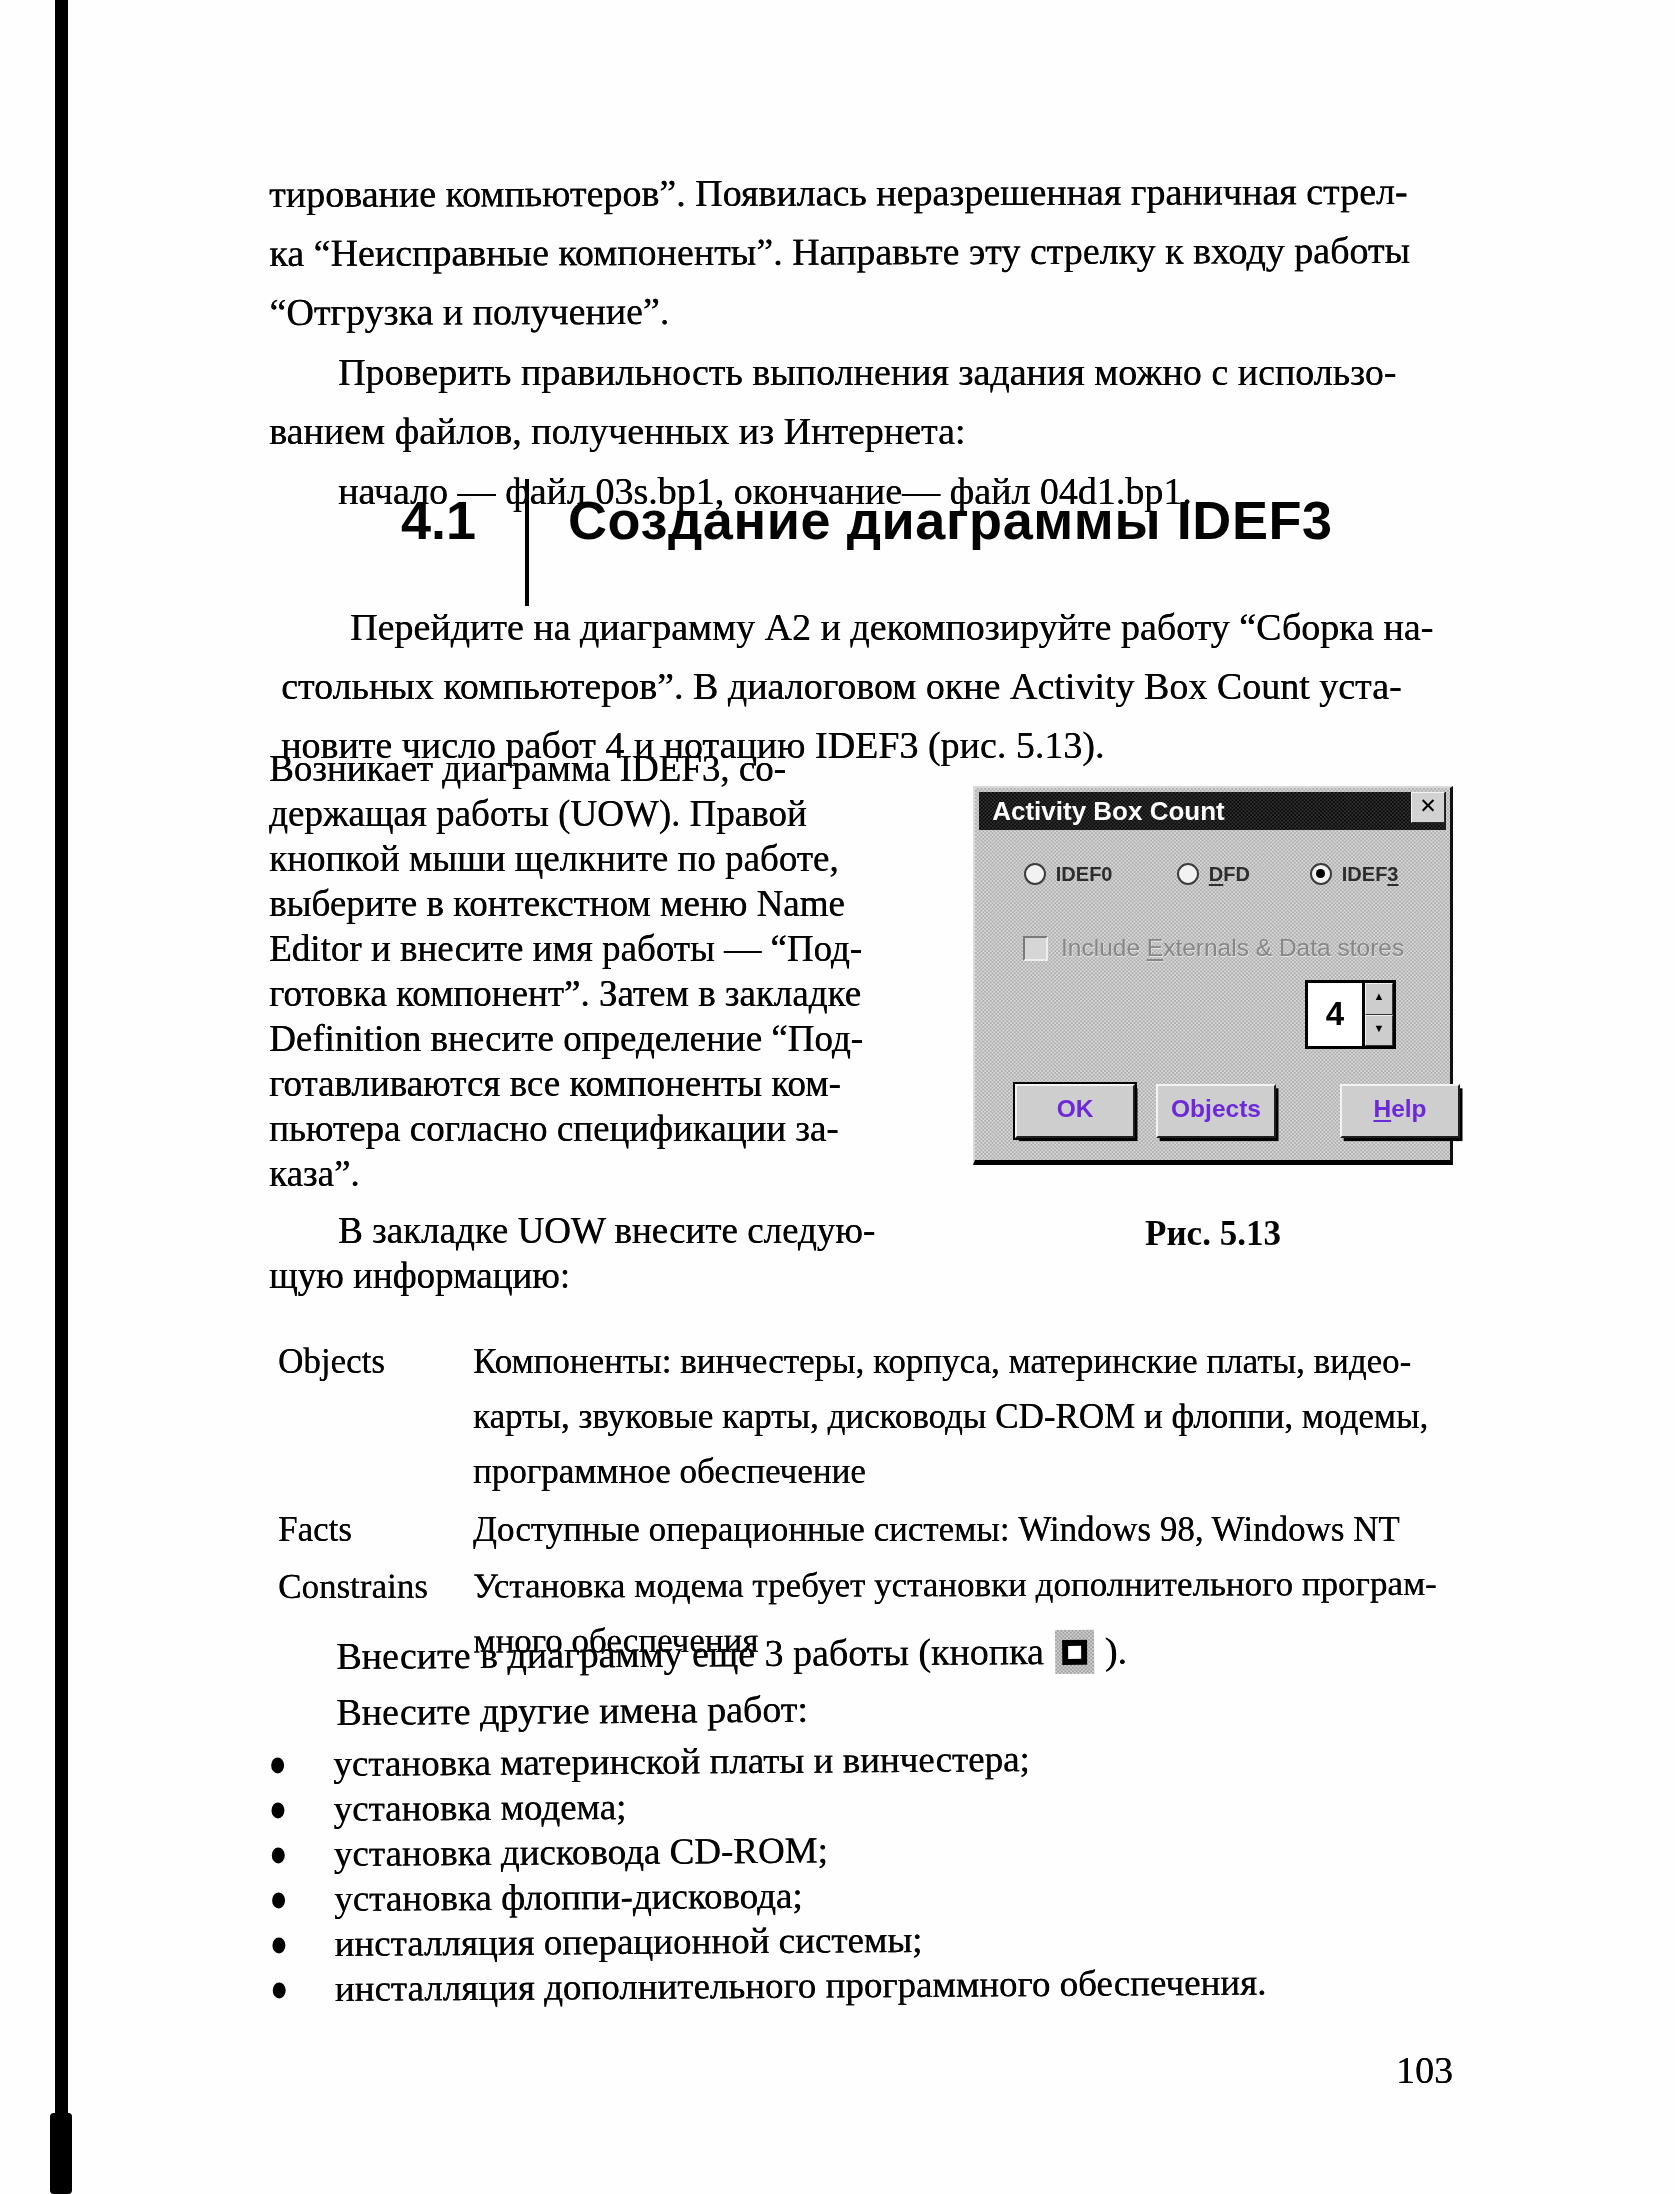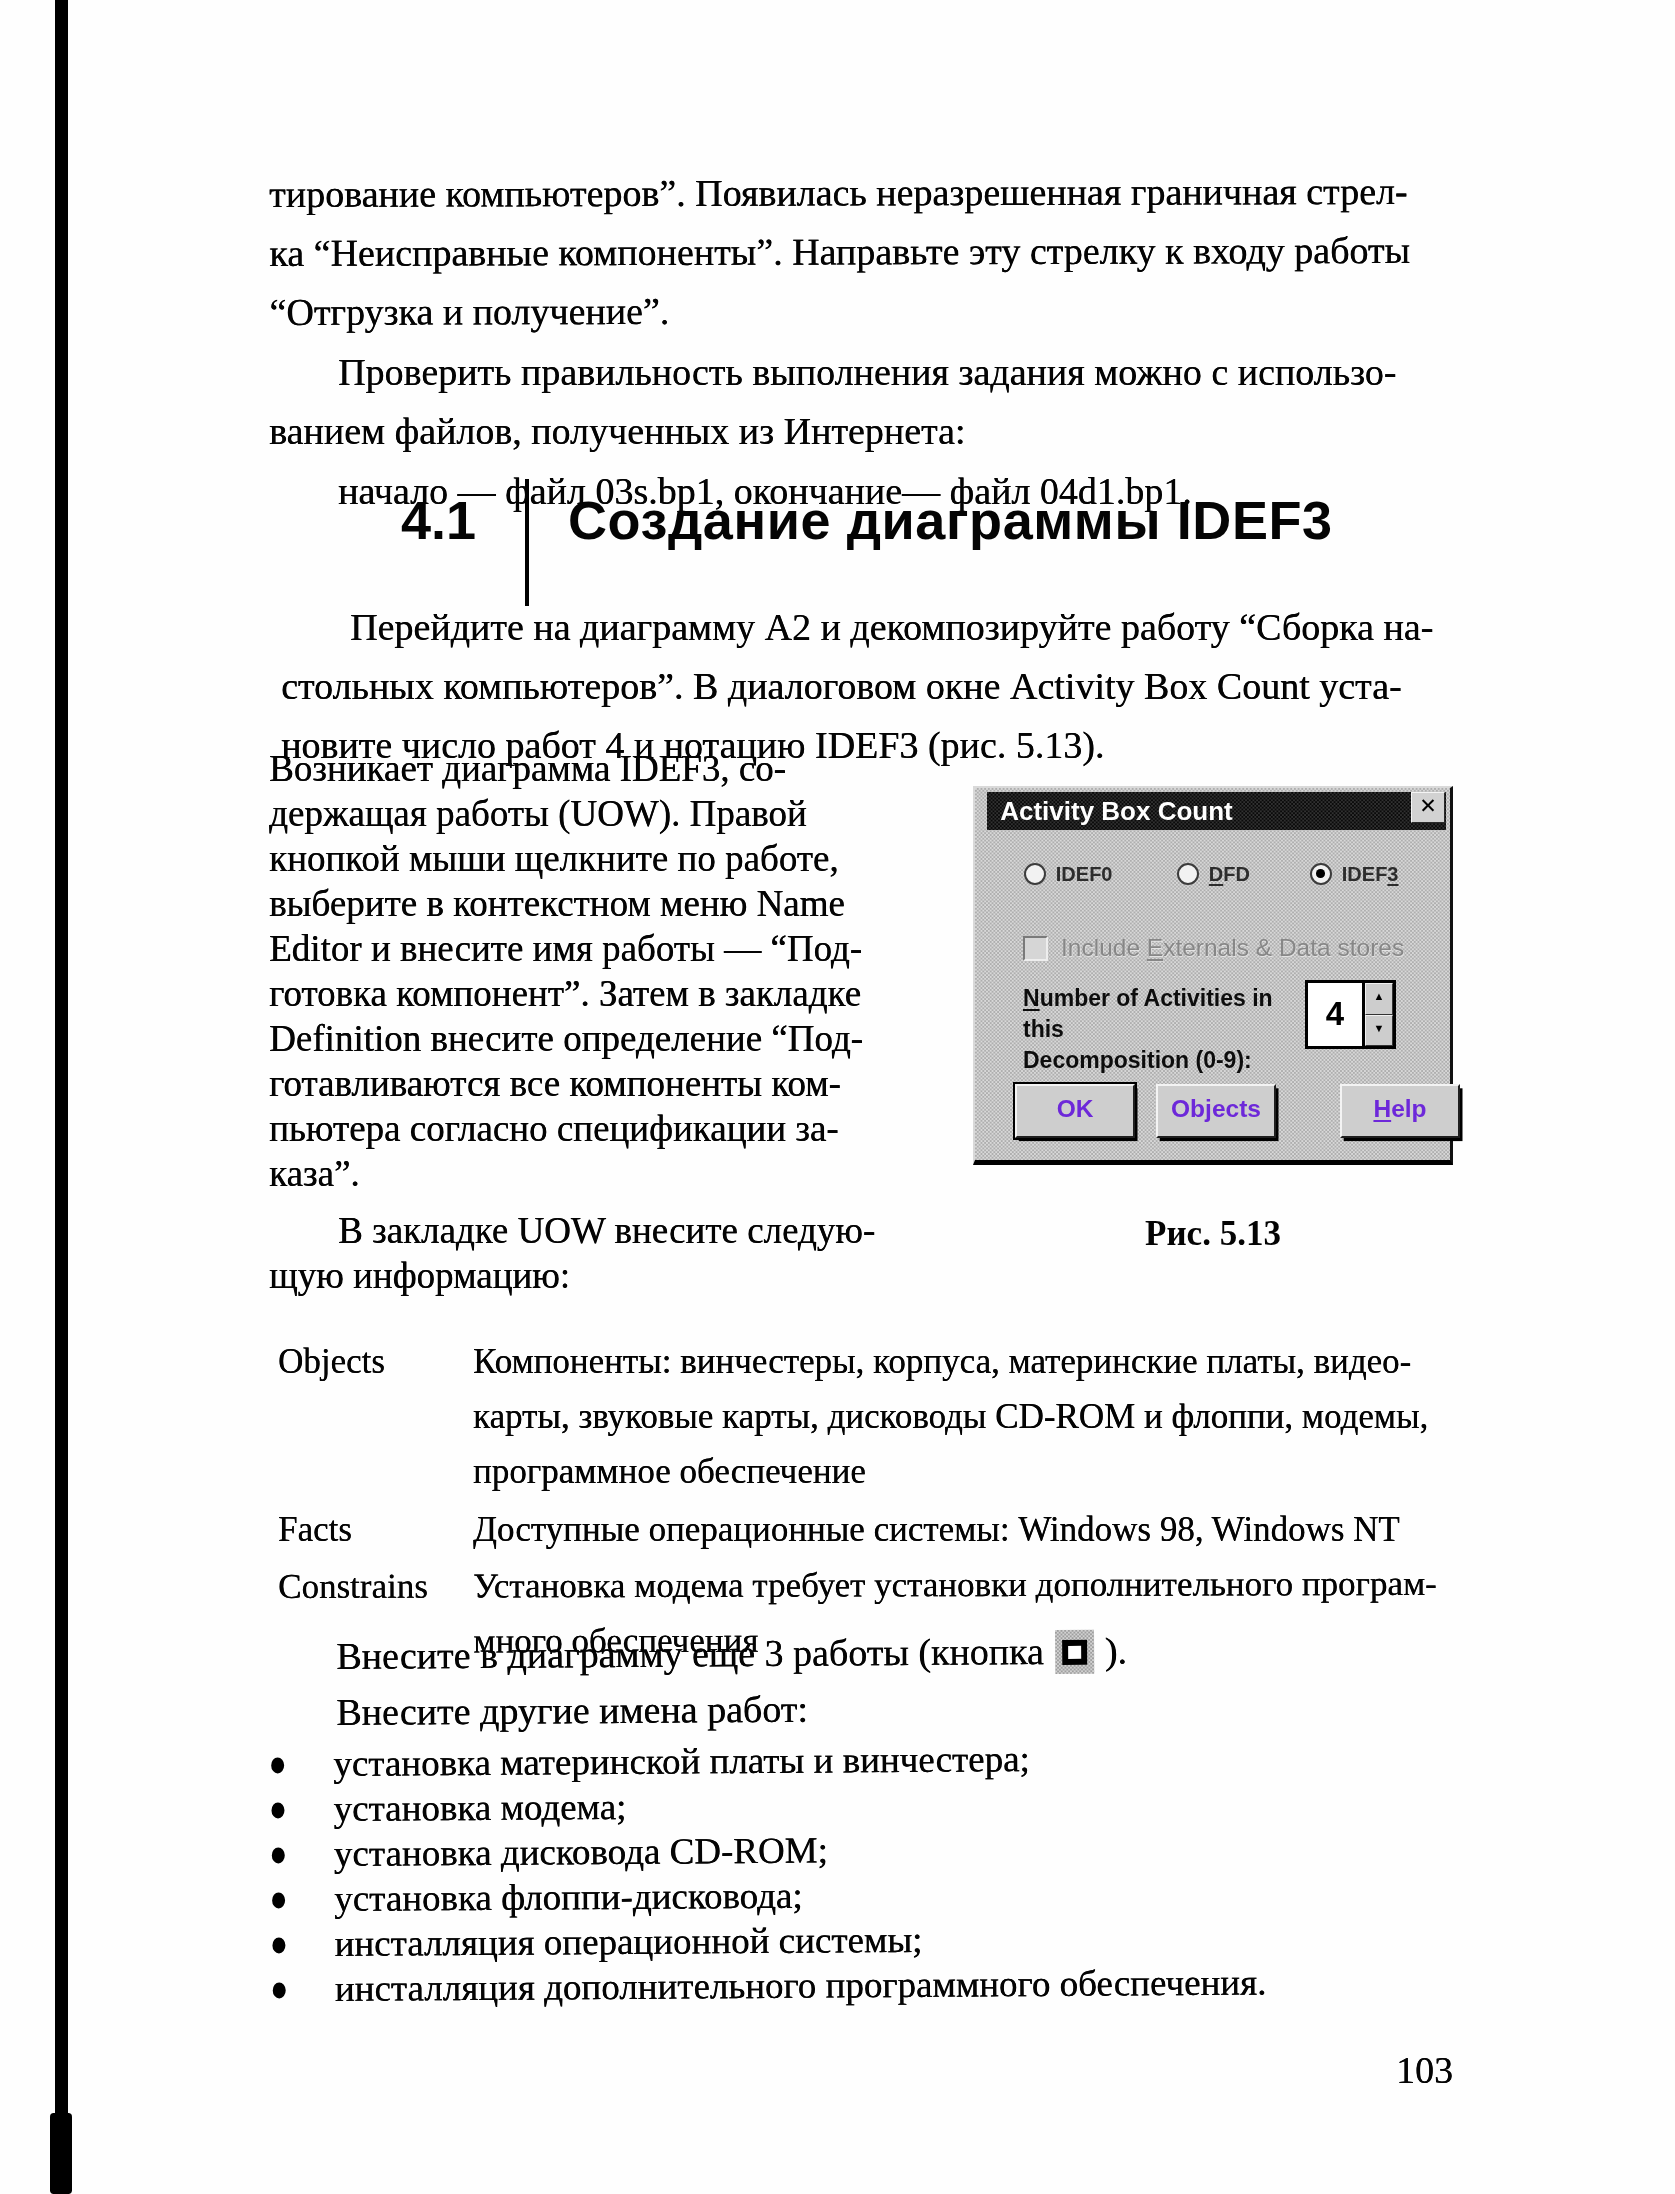--- a/index.html
+++ b/index.html
@@ -31,21 +31,21 @@
   .fig-caption{left:973px;top:1214px;width:480px;text-align:center;font-weight:bold;font-size:35px;}
 
   
   .dialog{left:973px;top:786px;width:480px;height:379px;box-sizing:border-box;
           border:2.4px solid #6a6a6a;border-top-color:#d9d9d9;border-left-color:#d9d9d9;
           border-bottom:5.5px solid #000;border-right:3.7px solid #111;
           background:repeating-conic-gradient(#aeaeae 0% 25%,#d8d8d8 0% 50%);background-size:3.7px 3.7px;
           font-family:"Liberation Sans","DejaVu Sans",sans-serif;}
   .dlg-title{position:absolute;left:3.7px;right:3.7px;top:3.7px;height:38px;
              background:repeating-conic-gradient(#0a0a0a 0% 25%,#313131 0% 50%);background-size:3.7px 3.7px;
-             color:#fff;font-weight:bold;font-size:26px;line-height:38px;padding-left:13.5px;margin-left:8px;}
+             color:#fff;font-weight:bold;font-size:26px;line-height:38px;padding-left:13.5px;}
   .dlg-close{position:absolute;right:4.9px;top:3.7px;width:34px;height:31px;background:#d2d2d2;
              border:1.8px solid;border-color:#f5f5f5 #2b2b2b #2b2b2b #f5f5f5;box-sizing:border-box;
              text-align:center;font-weight:bold;font-size:21px;line-height:26px;color:#000;}
   .radio-item{position:absolute;top:73px;height:29px;font-weight:bold;font-size:20px;
               line-height:27px;color:#2d2d2d;}
   .radio-circ{display:inline-block;width:22px;height:22px;border-radius:50%;background:#f2f2f2;
               border:2.4px solid #3c3c3c;box-sizing:border-box;vertical-align:-3.7px;margin-right:9.8px;position:relative;}
   .radio-circ.sel::after{content:"";position:absolute;left:4.3px;top:4.3px;width:8.6px;height:8.6px;
               border-radius:50%;background:#000;}
   .chk-row{position:absolute;left:48px;top:146px;font-size:24.5px;line-height:28px;color:#878787;
@@ -129,22 +129,20 @@
     <div class="radio-item" style="left:49px;">
       <span class="radio-circ"></span><span>IDEF0</span></div>
     <div class="radio-item" style="left:202px;">
       <span class="radio-circ"></span><span class="u">D</span><span>FD</span></div>
     <div class="radio-item" style="left:335px;">
       <span class="radio-circ sel"></span><span>IDEF</span><span class="u">3</span></div>
 
     <div class="chk-row">
       <span class="chk-box"></span><span>Include </span><span class="u">E</span><span>xternals &amp; Data stores</span></div>
 
-    <div class="num-label"><span class="u">N</span><span>umber of Activities in this</span><br>
-      <span>Decomposition (0-9):</span></div>
 
     <div class="spinner">
       <div class="spin-val">4</div>
       <div class="spin-btns">
         <div class="spin-btn">▲</div>
         <div class="spin-btn">▼</div>
       </div>
     </div>
 
     <div class="dlg-btn default" style="left:40px;">OK</div>

